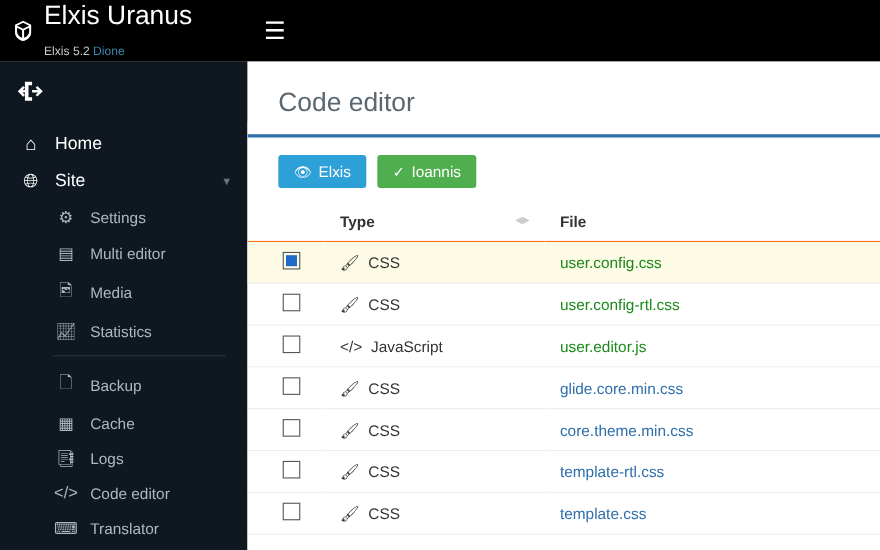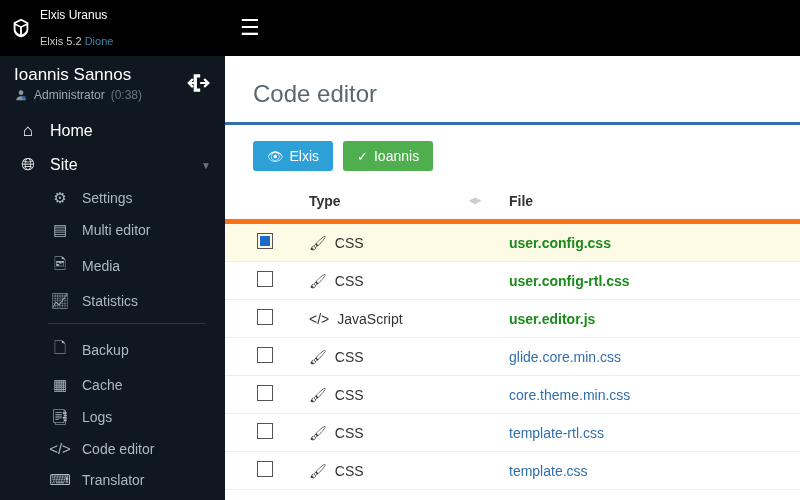--- a/index.html
+++ b/index.html
@@ -1,21 +1,21 @@
 <!DOCTYPE html>
 <html><head>
 <meta charset="utf-8">
 <style>
 * { margin:0; padding:0; box-sizing:border-box; font-family:"Helvetica Neue",Arial,sans-serif; }
 body { width:800px; height:500px; overflow:hidden; background:#fff; }
 .topbar { height:56px; background:#000; display:flex; align-items:center; }
 .logo-area { width:225px; display:flex; align-items:center; padding-left:10px; }
 .logo-icon { width:22px; height:22px; margin-right:8px; }
 .logo-icon svg { fill:#fff; }
-.brand { color:#fff; font-size:12px; font-weight:500; line-height:1; }
+.brand { color:#fff; font-size:24px; font-weight:500; line-height:1; }
 .brand-sub { color:#ccc; font-size:11px; margin-top:14px; }
 .brand-sub a { color:#3a87ad; text-decoration:none; }
 .hamburger { color:#fff; font-size:22px; cursor:pointer; padding:0 15px; }
 .shell { display:flex; height:444px; }
 .sidebar { width:225px; background:#0f1820; color:#d0d6db; display:flex; flex-direction:column; }
 .userbar { height:64px; background:#0f1820; display:flex; align-items:center; justify-content:space-between; padding:0 14px; }
 .username { color:#fff; font-size:17px; font-weight:500; }
 .userrole { display:flex; align-items:center; gap:6px; font-size:12px; color:#9da8b3; margin-top:3px; }
 .userrole .dot { width:14px; height:14px; }
 .logout { width:26px; height:26px; cursor:pointer; }
@@ -29,28 +29,28 @@
 .nav li .caret { margin-left:auto; color:#6a7480; font-size:10px; }
 .nav hr { border:0; border-top:1px solid #2a3641; margin:6px 20px 6px 48px; }
 .main { flex:1; background:#fff; overflow:hidden; }
 .page-title { font-size:24px; color:#5b6770; font-weight:400; padding:24px 28px 14px; border-bottom:3px solid #2f6fab; }
 .toolbar { display:flex; gap:10px; padding:16px 28px 12px; }
 .btn { display:inline-flex; align-items:center; gap:6px; border:none; border-radius:3px; padding:7px 14px; font-size:14px; color:#fff; cursor:pointer; }
 .btn-view { background:#2da0d8; }
 .btn-validate { background:#4fae4e; }
 .btn .bi { font-size:13px; }
 .grid { width:100%; border-collapse:collapse; }
-.grid th { text-align:left; font-size:14px; font-weight:700; color:#333; padding:10px 14px; border-bottom:5px solid #f97316; }
+.grid th { text-align:left; font-size:14px; font-weight:700; color:#333; padding:10px 14px; border-bottom:1px solid #f97316; }
 .grid th .sort { float:right; color:#ccc; font-size:12px; }
 .grid td { padding:9px 14px; border-bottom:1px solid #eee; font-size:14px; }
 .grid tr.selected { background:#fdfae6; }
 .chk { width:16px; height:16px; border:1.5px solid #555; display:inline-block; position:relative; }
 .chk.checked::after { content:""; position:absolute; inset:2px; background:#1e6ac8; }
 .type-cell { display:flex; align-items:center; gap:8px; color:#333; }
-.file-link-green { color:#1a8a1a; font-weight:700; cursor:pointer;text-align:center; }
+.file-link-green { color:#1a8a1a; font-weight:400; cursor:pointer;text-align:center; }
 .file-link-blue { color:#2f6fab; cursor:pointer;text-align:center; }
 .col-chk { width:70px; padding-left:32px !important; }
 .col-type { width:200px; }
 </style>
 </head>
 <body>
 
 <div class="topbar">
   <div class="logo-area">
     <span class="logo-icon">
@@ -65,34 +65,20 @@
         <a>Dione</a>
       </div>
     </div>
   </div>
   <span class="hamburger">☰</span>
 </div>
 
 <div class="shell">
   <aside class="sidebar">
     <div class="userbar">
-      <div>
-        <div class="username">Ioannis Sannos</div>
-        <div class="userrole">
-          <span class="dot">
-            <svg viewBox="0 0 24 24" fill="#8a96a3">
-                <circle cx="12" cy="8" r="4"></circle>
-                <path d="M4 20c0-4 4-6 8-6s8 2 8 6v1H4z"></path>
-                <circle cx="17" cy="17" r="3.2" fill="#2f6fab"></circle>
-              </svg>
-          </span>
-          <span>Administrator</span>
-          <span style="color:#6a7480">(0:38)</span>
-        </div>
-      </div>
       <span class="logout">
         <svg viewBox="0 0 24 24">
             <path d="M10 4h6v16h-6v-3h3V7h-3z M13 11h5l-2-2 1.5-1.5L22 12l-4.5 4.5L16 15l2-2h-5z" transform="scale(-1,1) translate(-24,0)"></path>
             <path d="M14 11h5l-2-2 1.4-1.4L23 12l-4.6 4.4L17 15l2-2h-5z"></path>
           </svg>
       </span>
     </div>
     <ul class="nav">
       <li class="top">
           <span class="ic">⌂</span>

